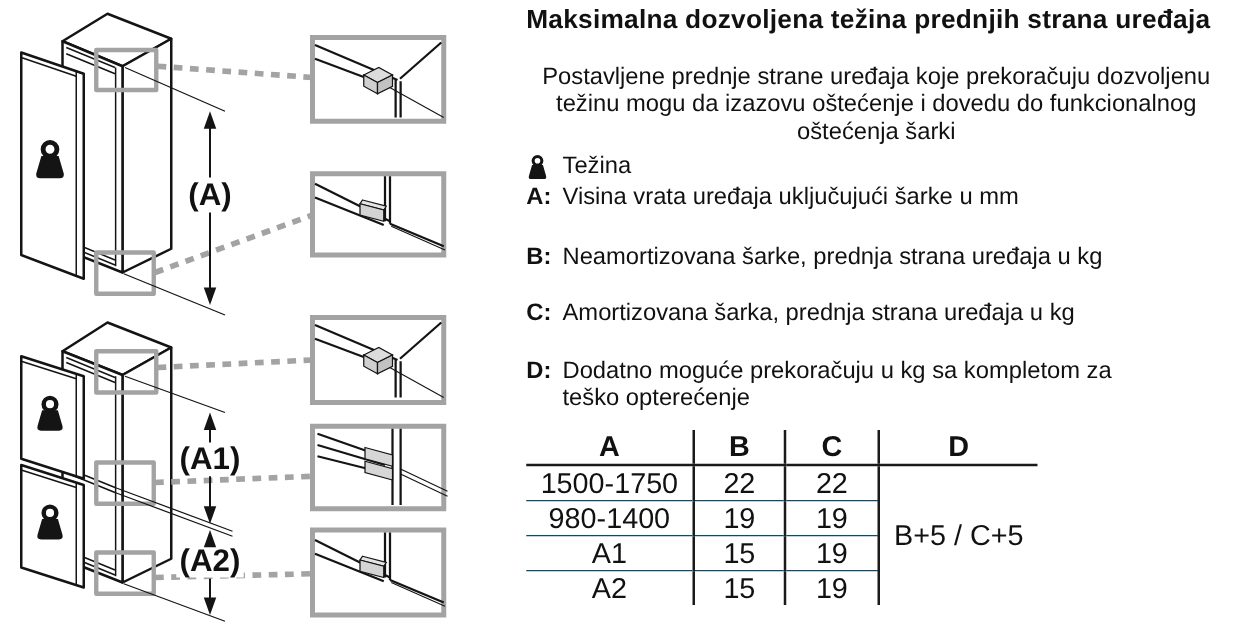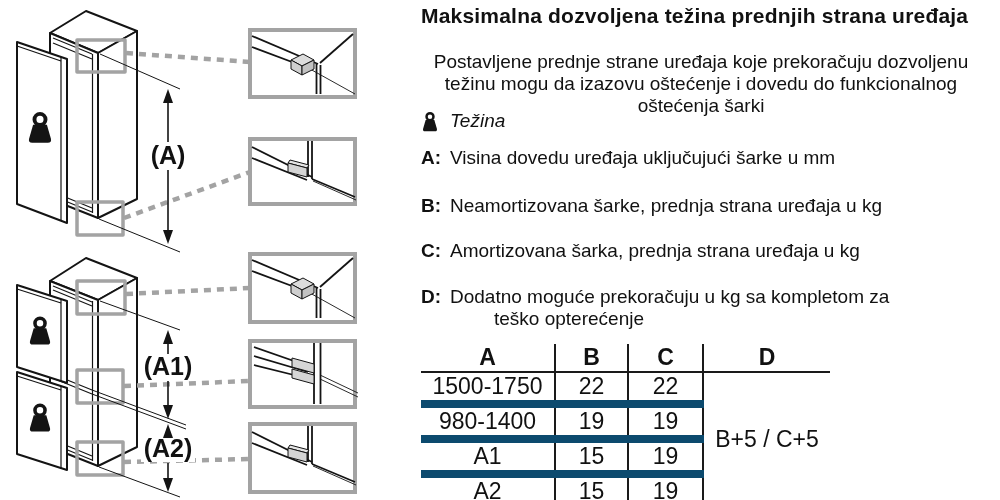--- a/index.html
+++ b/index.html
@@ -4,32 +4,32 @@
 <style>
   html,body{margin:0;padding:0;background:#fff;}
   #page{position:relative;width:1000px;height:500px;background:#fff;overflow:hidden;
         font-family:"Liberation Sans", sans-serif;color:#111;}
   #diagram-panel{position:absolute;left:0;top:0;width:410px;height:500px;}
   #text-panel{position:absolute;left:421px;top:0;width:575px;height:500px;}
   .title{position:absolute;left:0;top:4px;font-size:21px;font-weight:bold;white-space:nowrap;letter-spacing:0.2px;}
   .intro{position:absolute;left:0;top:51px;width:560px;font-size:19px;line-height:22px;text-align:center;}
   .legend-row{position:absolute;left:0;width:560px;font-size:19px;line-height:22px;padding-left:29px;box-sizing:border-box;}
   .legend-row .key{position:absolute;left:0;top:0;font-weight:bold;}
-  .weight-row{top:110px;padding-left:29px;font-style:italic;}
+  .weight-row{top:122px;padding-left:29px;}
   .weight-row .wicon{position:absolute;left:1px;top:1px;}
   .row-a{top:147px;} .row-b{top:195px;} .row-c{top:240px;} .row-d{top:286px;}
-  .row-d .l2{display:block;margin-left:44px;}
+  .row-d .l2{display:block;}
   table.limits{position:absolute;left:0;top:344px;border-collapse:collapse;table-layout:fixed;
                font-size:23px;color:#111;}
   table.limits col.ca{width:134px;} table.limits col.cb{width:73px;}
   table.limits col.cc{width:75px;}  table.limits col.cd{width:127px;}
   table.limits th{font-weight:bold;height:26px;padding:0;text-align:center;border-bottom:2px solid #1a1a1a;}
   table.limits td{height:27px;padding:0;text-align:center;font-weight:normal;}
   .vline{border-left:2px solid #1a1a1a;}
-  .hline{border-bottom:8px solid #0c4a6e;}
+  .hline{border-bottom:1px solid #0c4a6e;}
   td.bold{font-weight:bold;}
   td.dcell{vertical-align:middle;text-align:center;margin-top:47px;}
 </style>
 </head>
 <body>
 
 <div id="page">
 
   <svg id="diagram-panel" viewBox="0 0 410 500" xmlns="http://www.w3.org/2000/svg">
     <defs>
@@ -207,21 +207,21 @@
         <svg width="16" height="21" viewBox="-11 -17 22 29" xmlns="http://www.w3.org/2000/svg">
           <path d="M -6,-4.5 L 6,-4.5 L 9.5,7.5 Q 10.3,11 6.8,11 L -6.8,11 Q -10.3,11 -9.5,7.5 Z" fill="#141414"></path>
           <circle cx="0" cy="-9.2" r="4.8" fill="#ffffff" stroke="#141414" stroke-width="3.4"></circle>
         </svg>
       </span>
       <span>Težina</span>
     </div>
 
     <div class="legend-row row-a">
       <span class="key">A:</span>
-      <span>Visina dovedu uređaja uključujući šarke u mm</span>
+      <span>Visina vrata uređaja uključujući šarke u mm</span>
     </div>
     <div class="legend-row row-b">
       <span class="key">B:</span>
       <span>Neamortizovana šarke, prednja strana uređaja u kg</span>
     </div>
     <div class="legend-row row-c">
       <span class="key">C:</span>
       <span>Amortizovana šarka, prednja strana uređaja u kg</span>
     </div>
     <div class="legend-row row-d">

